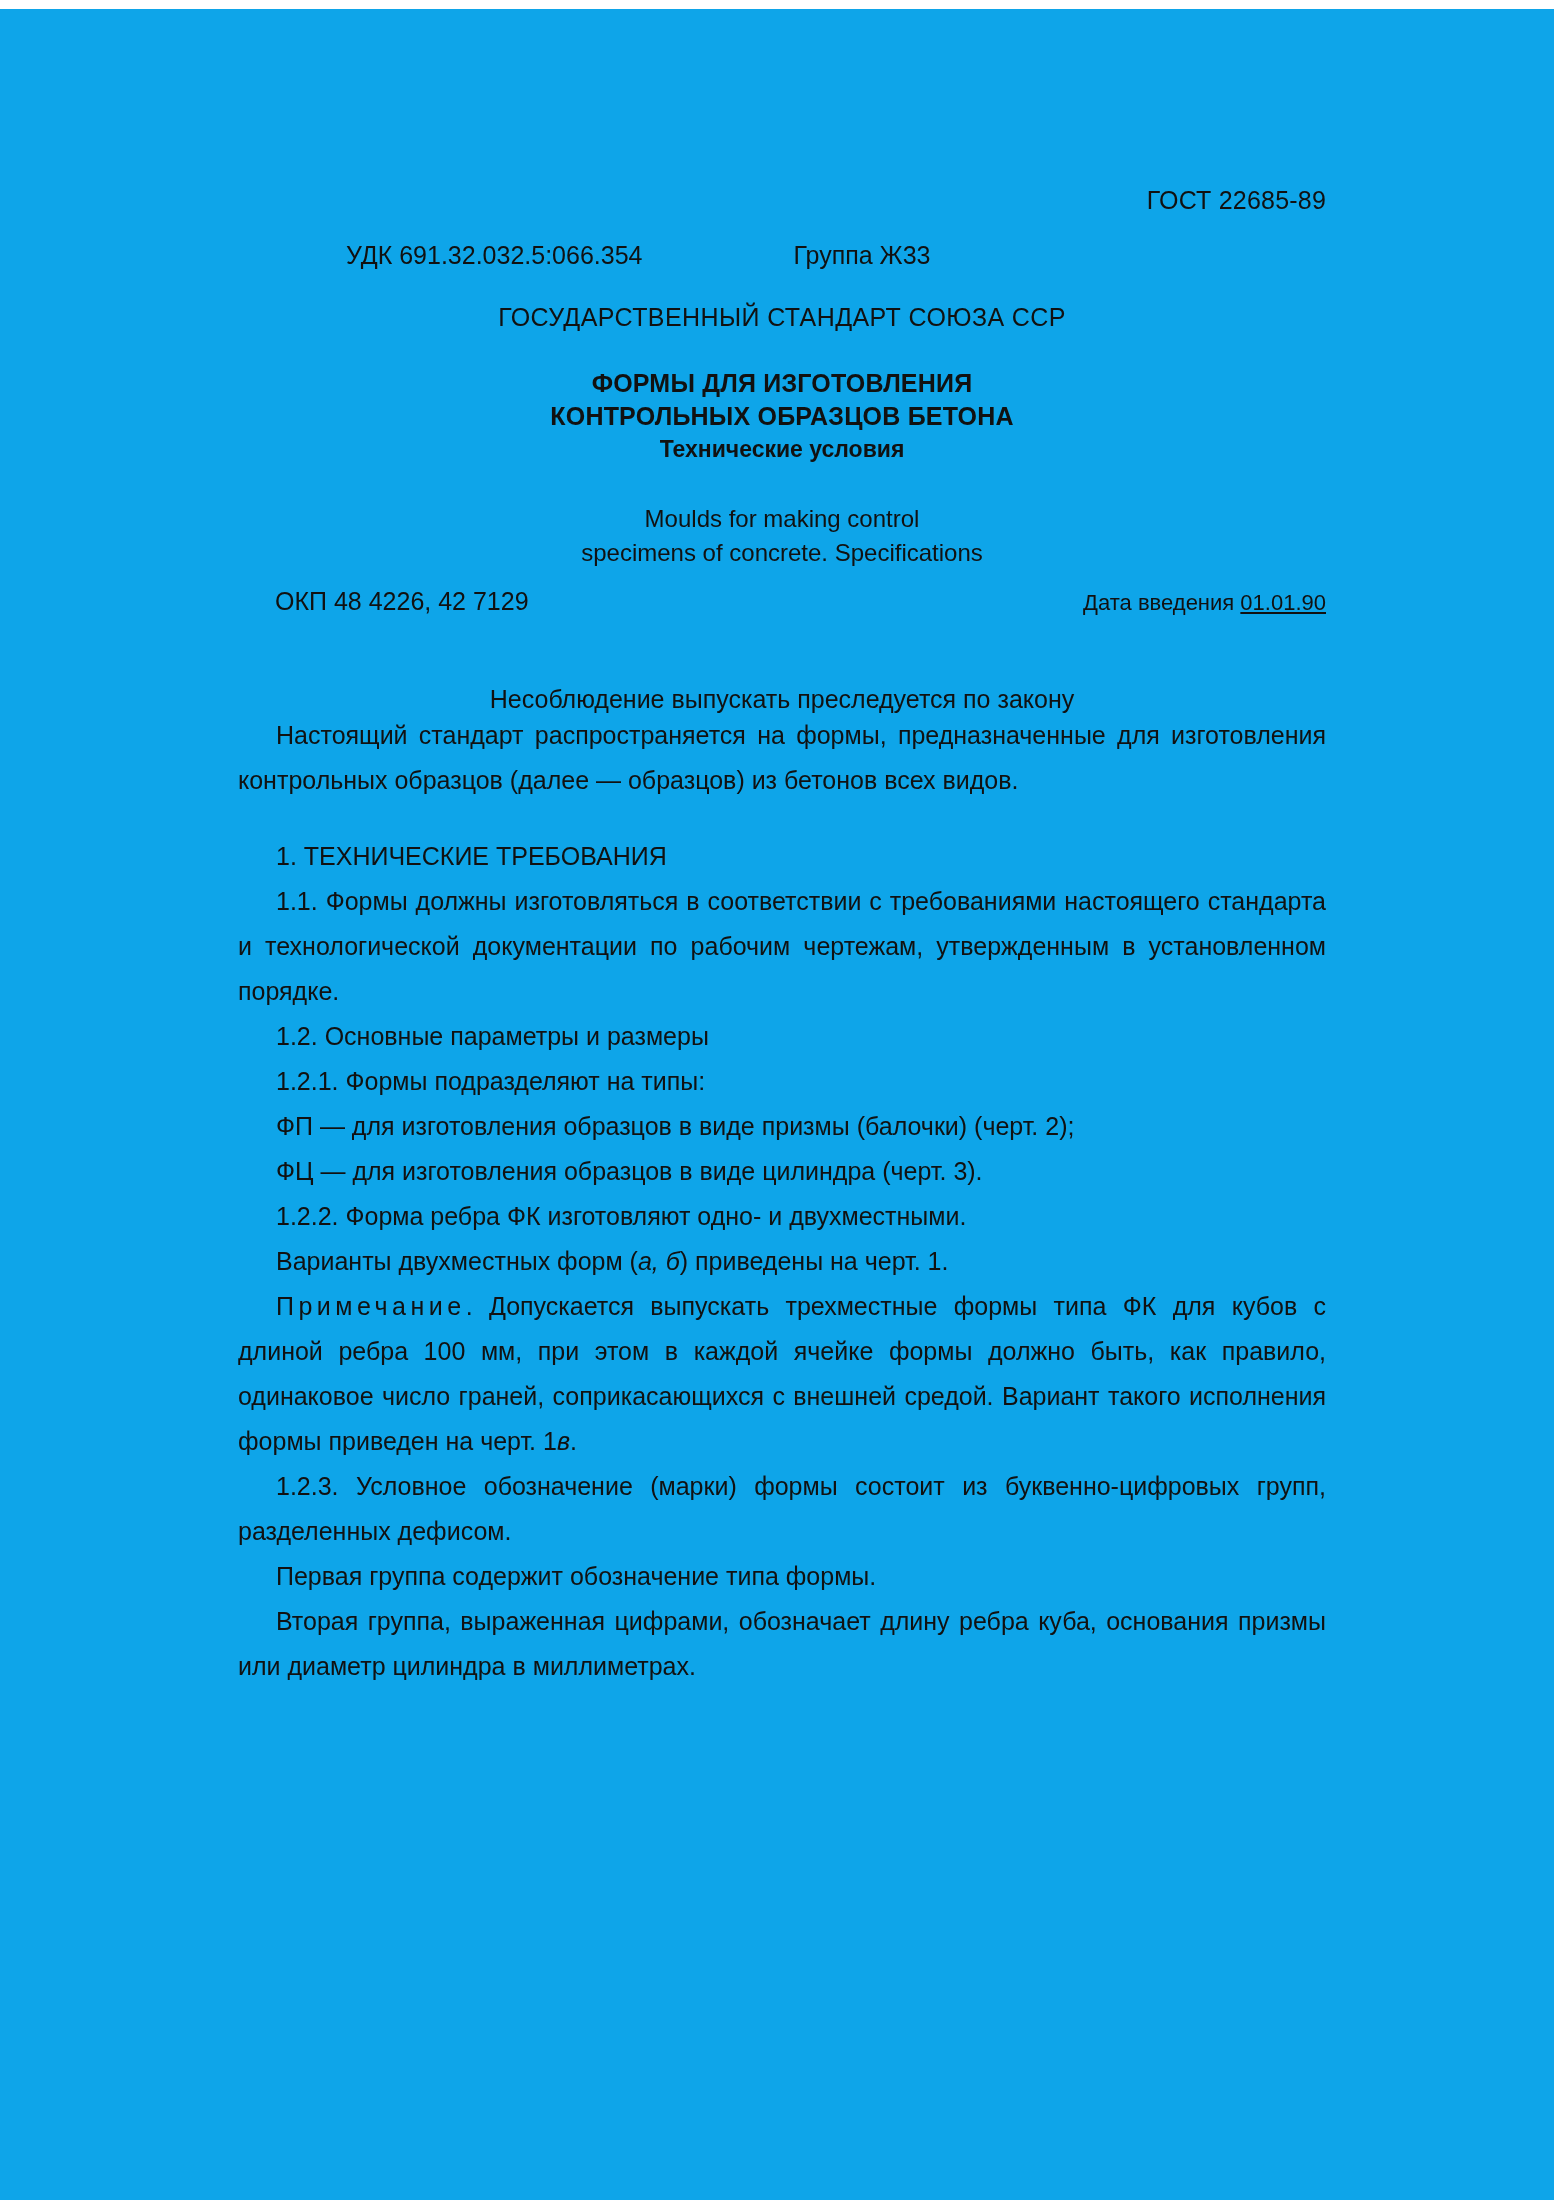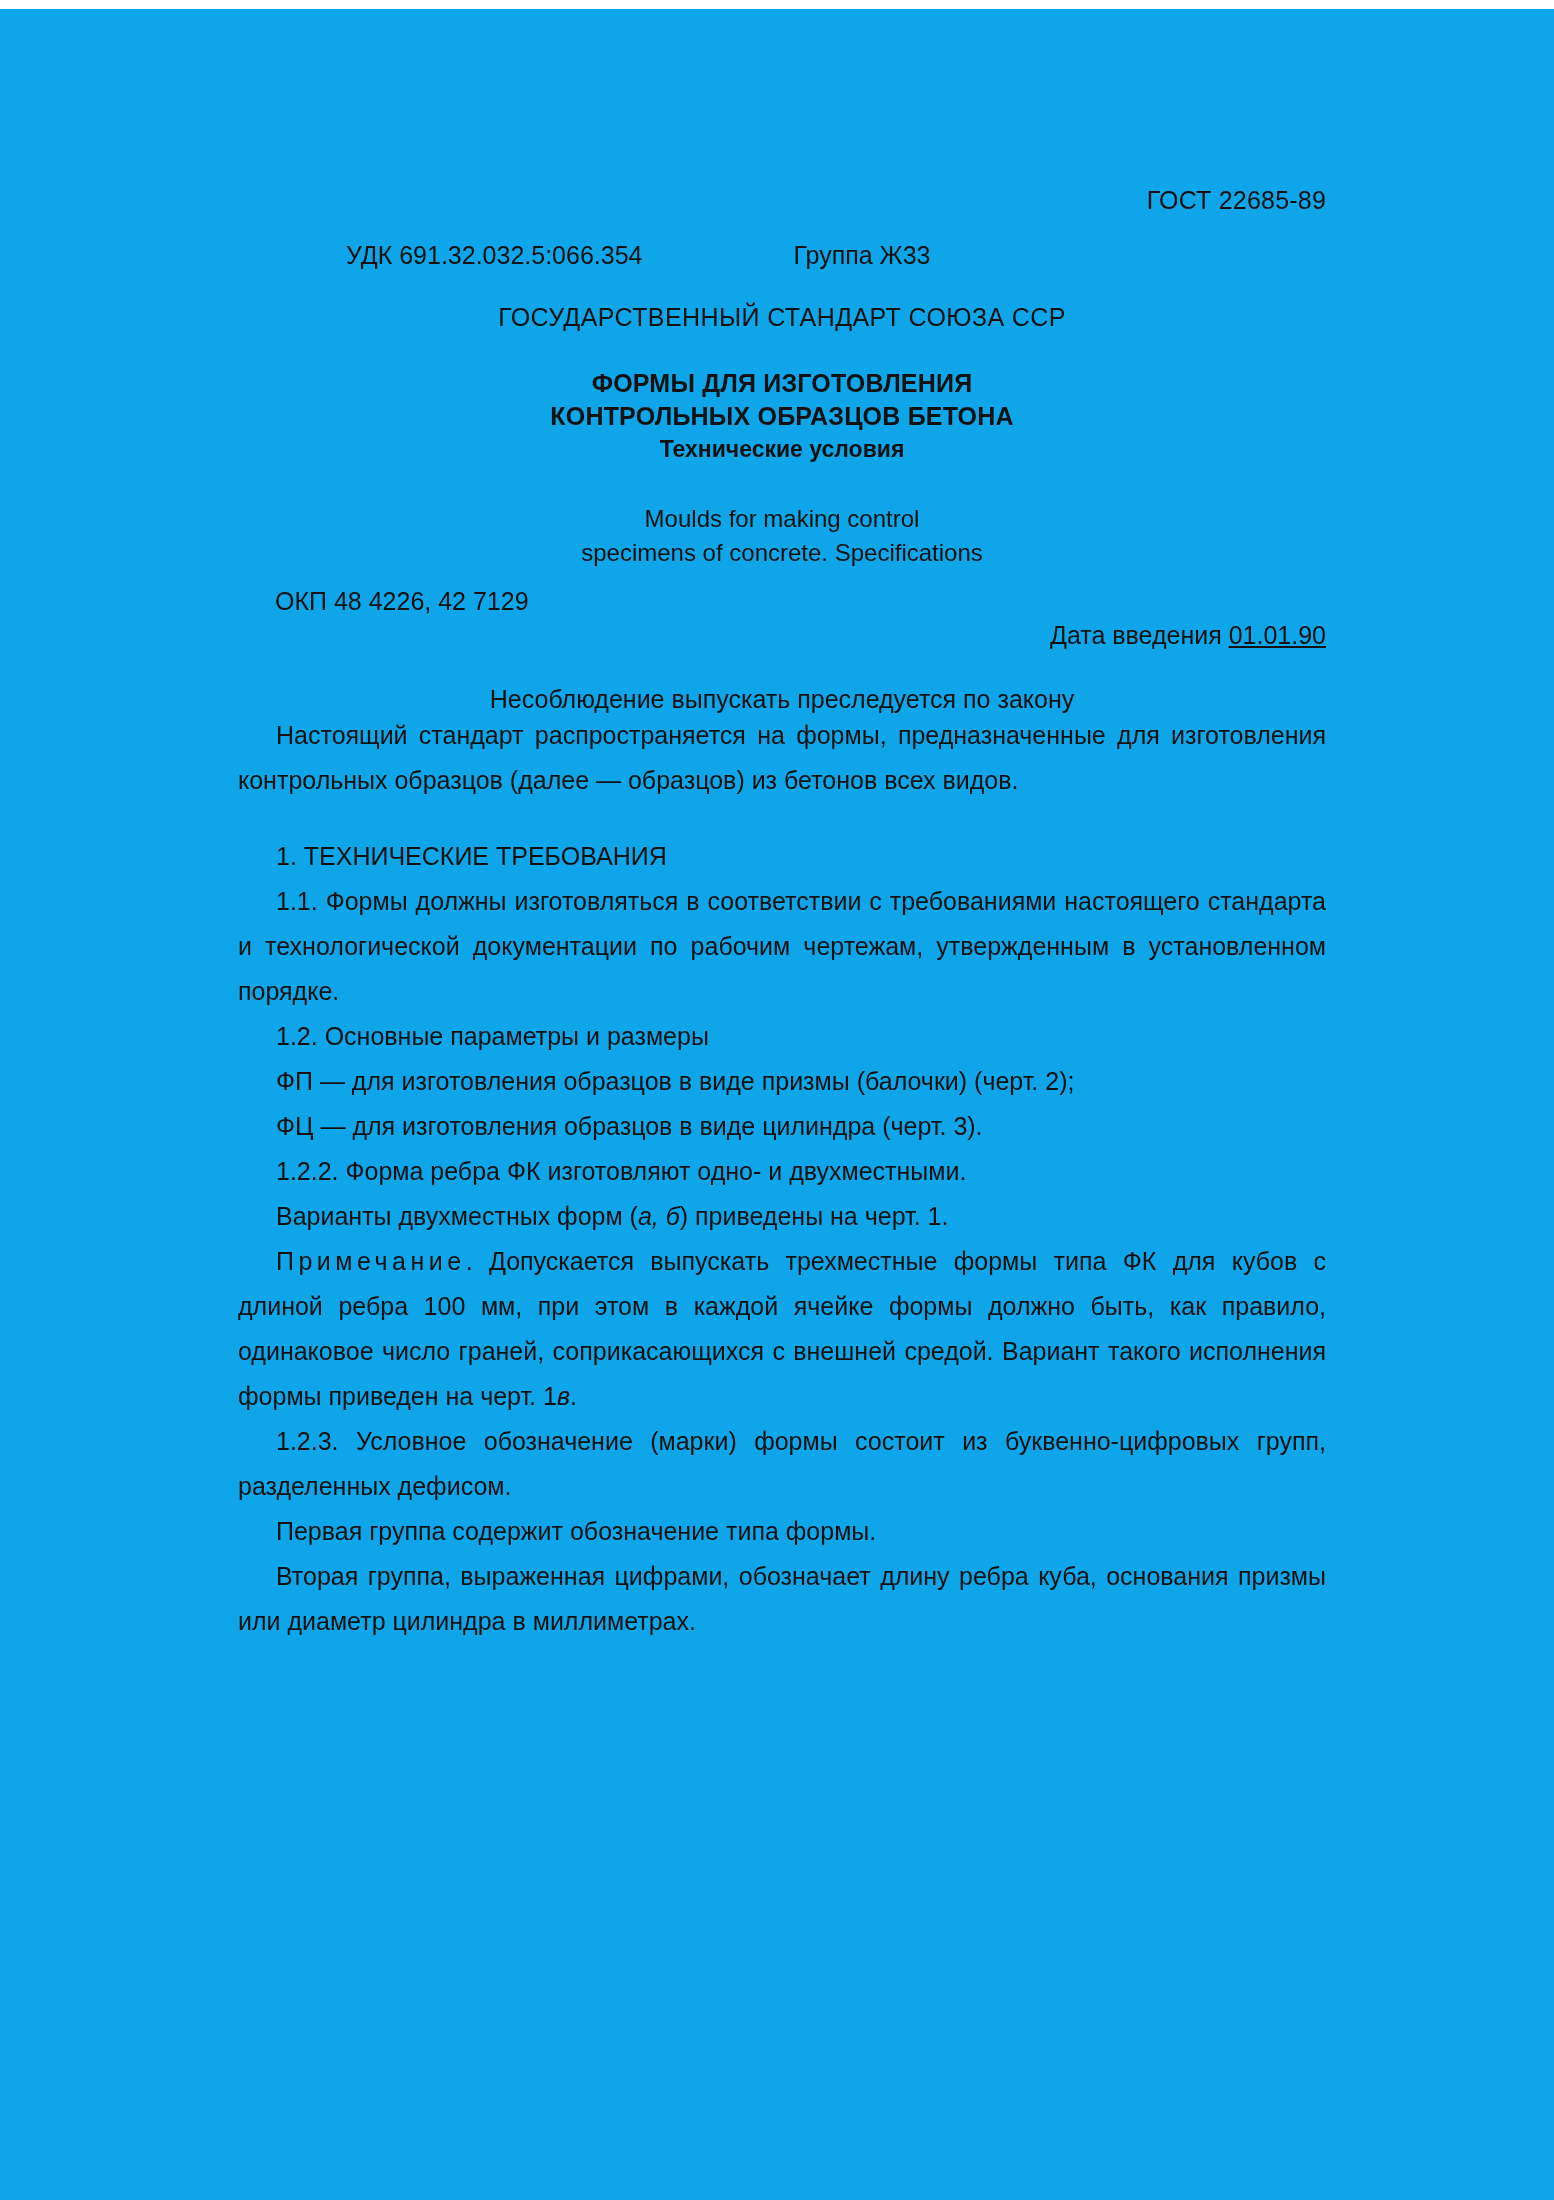--- a/index.html
+++ b/index.html
@@ -87,24 +87,24 @@
   .okp {
     position: absolute;
     left: 275px;
     top: 578px;
     font-size: 25px;
   }
 
   .date-intro {
     position: absolute;
     left: 238px;
-    top: 612px;
+    top: 581px;
     width: 1088px;
     text-align: right;
-    font-size: 25px;
+    font-size: 22px;
   }
   .date-intro .date-val {
     text-decoration: underline;
   }
 
   .nonobs {
     position: absolute;
     left: 238px;
     top: 676px;
     width: 1088px;
@@ -167,20 +167,21 @@
   <div class="body-wrap">
 
     <p>Настоящий стандарт распространяется на формы, предназначенные для изготовления контрольных образцов (далее — образцов) из бетонов всех видов.</p>
 
     <p class="gap-before">1. ТЕХНИЧЕСКИЕ ТРЕБОВАНИЯ</p>
 
     <p>1.1. Формы должны изготовляться в соответствии с требованиями настоящего стандарта и технологической документации по рабочим чертежам, утвержденным в установленном порядке.</p>
 
     <p>1.2. Основные параметры и размеры</p>
 
+    <p>1.2.1. Формы подразделяют на типы:</p>
 
 
     <p>ФП — для изготовления образцов в виде призмы (балочки) (черт. 2);</p>
 
     <p>ФЦ — для изготовления образцов в виде цилиндра (черт. 3).</p>
 
     <p>1.2.2. Форма ребра ФК изготовляют одно- и двухместными.</p>
 
     <p><span>Варианты двухместных форм (</span><i>а, б</i><span>) приведены на черт. 1.</span></p>
 

